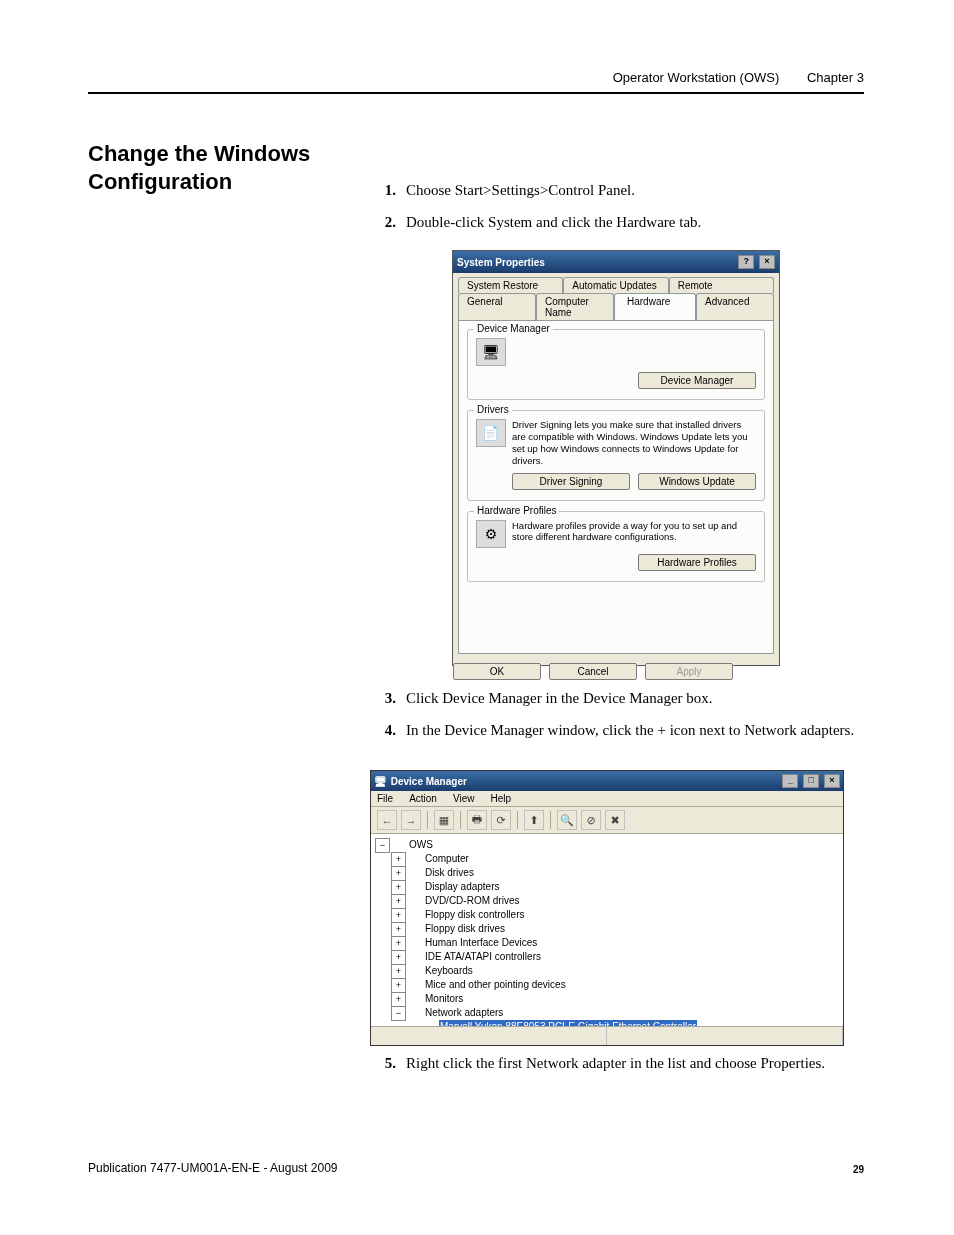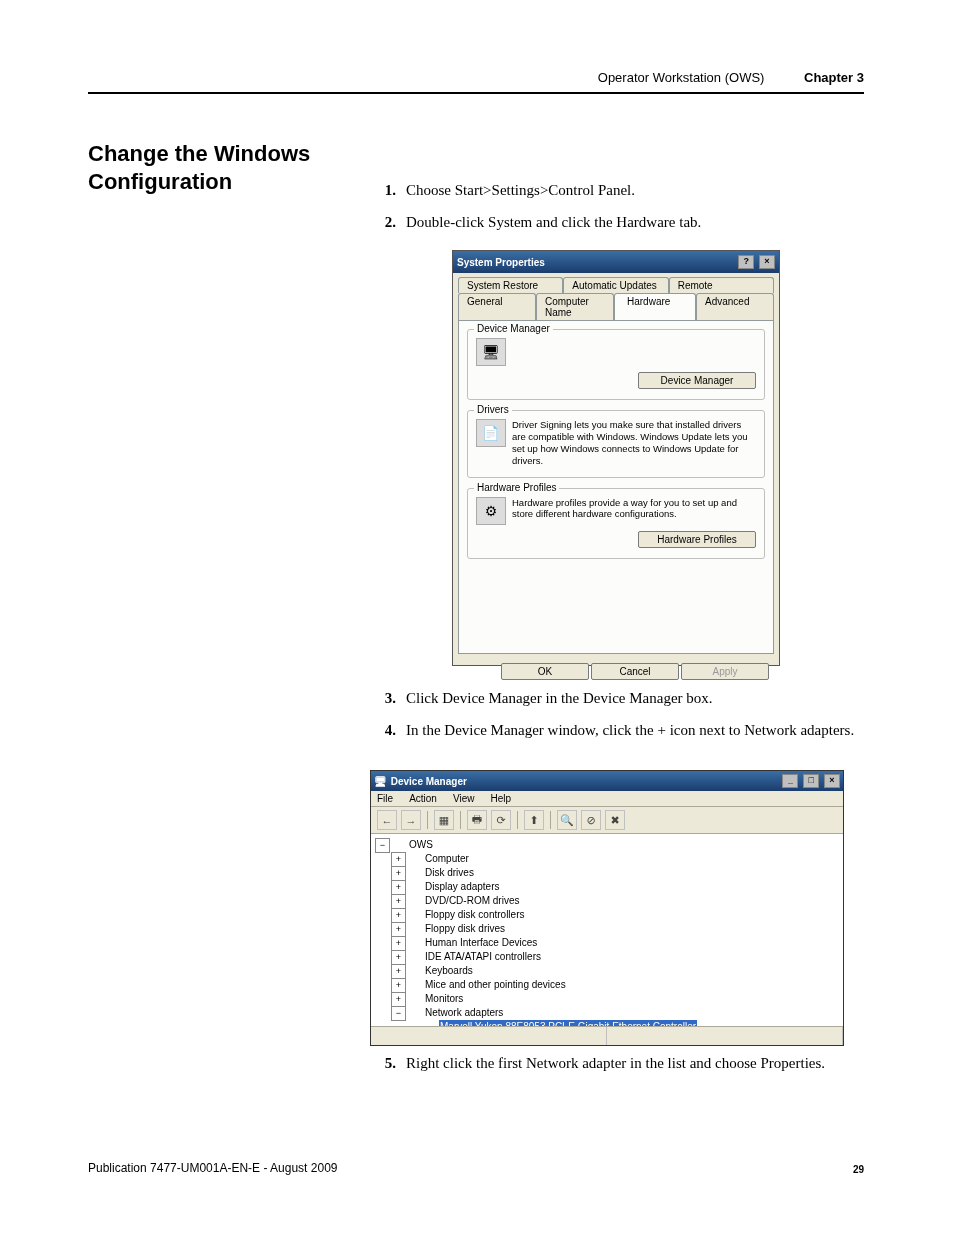--- a/index.html
+++ b/index.html
@@ -19,21 +19,21 @@
     height: 1235px;
   }
   
   .hdr {
     position: absolute;
     top: 70px;
     right: 90px;
     font-family: Arial, Helvetica, sans-serif;
     font-size: 13px;
   }
-  .hdr .chap-lbl { font-weight: bold; margin-left: 36px; }
+  .hdr .chap-lbl { font-weight: normal; margin-left: 24px; }
   .hdr-rule {
     position: absolute;
     top: 92px;
     left: 88px;
     right: 90px;
     height: 2px;
     background: #000;
   }
   
   .sec-head {
@@ -152,21 +152,21 @@
     border:1px solid #7a7a7a;
     background:#ece9d8;
     padding:2px 8px;
     font-size:10px;
     border-radius:2px;
     min-width:100px;
     text-align:center;
   }
   .winbtn.small{min-width:70px;}
   .dlg-buttons {
-    display:flex; justify-content:flex-end; gap:2px;
+    display:flex; gap:8px;
     padding:4px 10px 6px 0;
   }
   
   .devmgr {
     position:absolute;
     left:370px;
     top:770px;
     width:472px;
     height:274px;
     border:1px solid #333;
@@ -283,20 +283,24 @@
       <div class="btnrow">
         <div class="winbtn">Device Manager</div>
       </div>
     </div>
 
     <div class="grp">
       <div class="legend">Drivers</div>
       <div class="row">
         <div class="icon">📄</div>
         <div class="desc">Driver Signing lets you make sure that installed drivers are compatible with Windows. Windows Update lets you set up how Windows connects to Windows Update for drivers.</div>
+      </div>
+      <div class="btnrow">
+        <div class="winbtn">Driver Signing</div>
+        <div class="winbtn">Windows Update</div>
       </div>
     </div>
 
     <div class="grp">
       <div class="legend">Hardware Profiles</div>
       <div class="row">
         <div class="icon">⚙</div>
         <div class="desc">Hardware profiles provide a way for you to set up and store different hardware configurations.</div>
       </div>
       <div class="btnrow">

